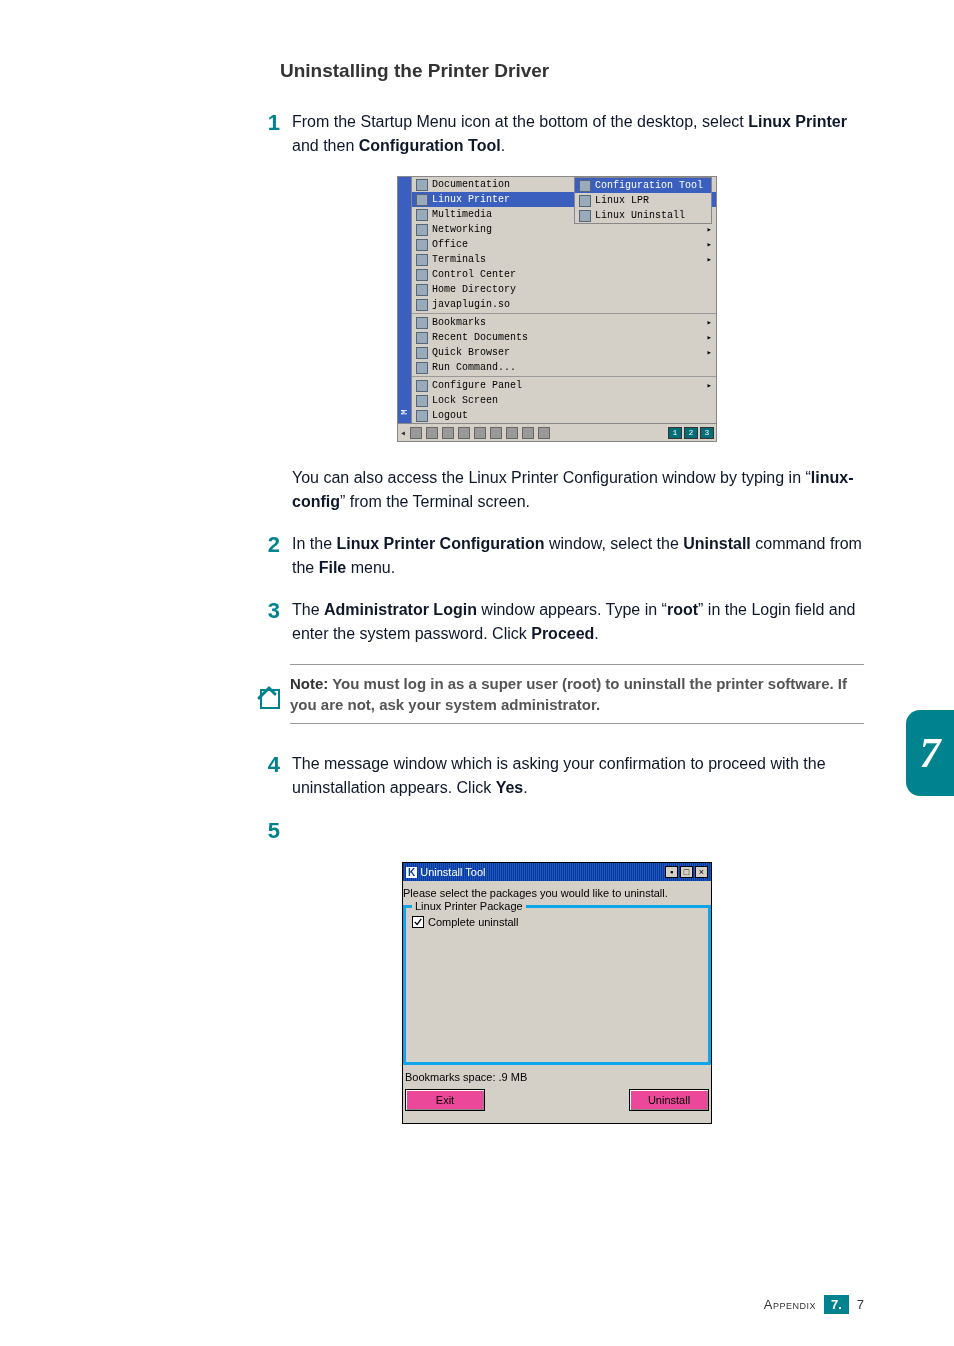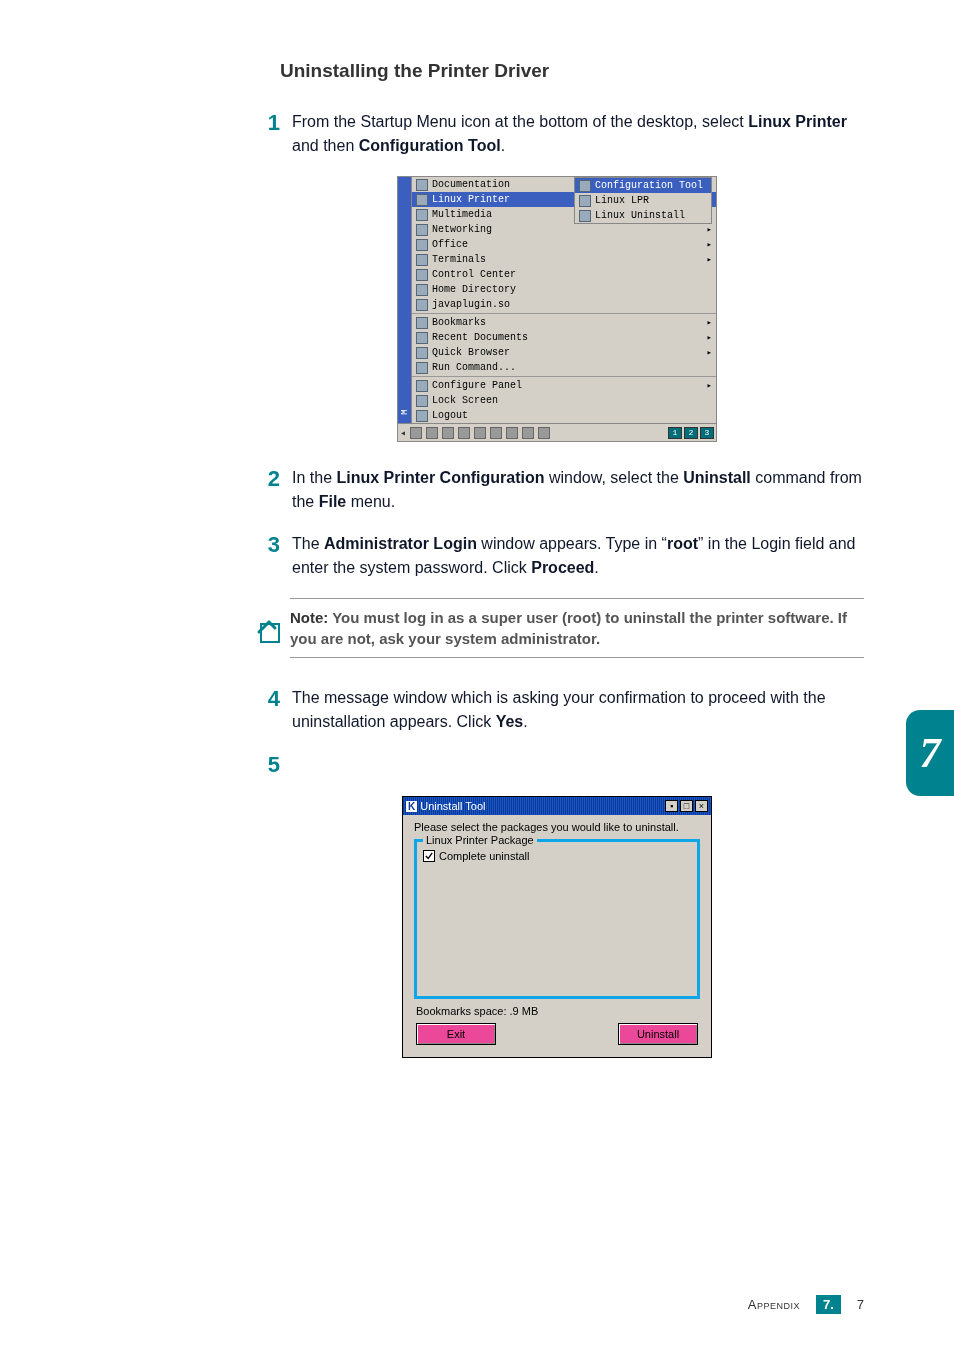--- a/index.html
+++ b/index.html
@@ -147,21 +147,21 @@
     background: repeating-linear-gradient(90deg,#0a3a95,#0a3a95 1px,#1a56c8 1px,#1a56c8 2px);
     color:#fff;
     display:flex;
     align-items:center;
     padding:2px 3px;
     height:18px;
   }
   .uninst-title .k-badge { background:#fff;color:#0a3a95;font-weight:bold;padding:0 2px;margin-right:3px;font-size:10px;}
   .uninst-title .win-buttons { margin-left:auto; display:flex; gap:2px;}
   .uninst-title .win-buttons div{ width:13px;height:12px;background:#d4d0c8;border:1px solid #000;display:flex;align-items:center;justify-content:center;font-size:9px;color:#000;}
-  .uninst-body { padding:6px 11px; }
+  .uninst-body { padding:6px 0; }
   .uninst-msg { margin-bottom:6px; color:#000;}
   .uninst-group {
     border:3px solid #0ea5e9;
     padding:6px;
     height:160px;
     position:relative;
   }
   .uninst-group-title { position:absolute; top:-8px; left:6px; background:#d4d0c8; padding:0 3px; font-size:11px; color:#000;}
   .uninst-check { display:flex; align-items:center; color:#000; margin-top:2px;}
   .uninst-check .cb { width:12px;height:12px;border:1px solid #000;background:#fff;margin-right:4px;display:flex;align-items:center;justify-content:center;}
@@ -191,21 +191,21 @@
     font-weight:bold;
     font-family: Georgia, serif;
   }
 
   
   .footer {
     position:absolute;
     bottom:32px; right:90px;
     display:flex;
     align-items:center;
-    gap:16px;
+    gap:8px;
     font-size:13px;
   }
   .footer .appx { color:#333; font-variant: small-caps; letter-spacing:0.5px;}
   .footer .badge { background:#00838f; color:#fff; padding:2px 7px; font-weight:bold;}
   .footer .pgnum { color:#333;}
 </style>
 </head>
 <body>
 
 <div class="page">
@@ -330,20 +330,23 @@
         <span class="tb-ico"></span>
         <div class="ws">
           <div>1</div>
           <div>2</div>
           <div>3</div>
         </div>
       </div>
     </div>
   </div>
 
+  <div class="body-text para-block">
+    <span>You can also access the Linux Printer Configuration window by typing in “</span><b>linux-config</b><span>” from the Terminal screen.</span>
+  </div>
 
   <div class="step">
     <div class="step-num">2</div>
     <div class="body-text">
       <span>In the </span><b>Linux Printer Configuration</b><span> window, select the </span><b>Uninstall</b><span> command from the </span><b>File</b><span> menu.</span>
     </div>
   </div>
 
   <div class="step">
     <div class="step-num">3</div>

